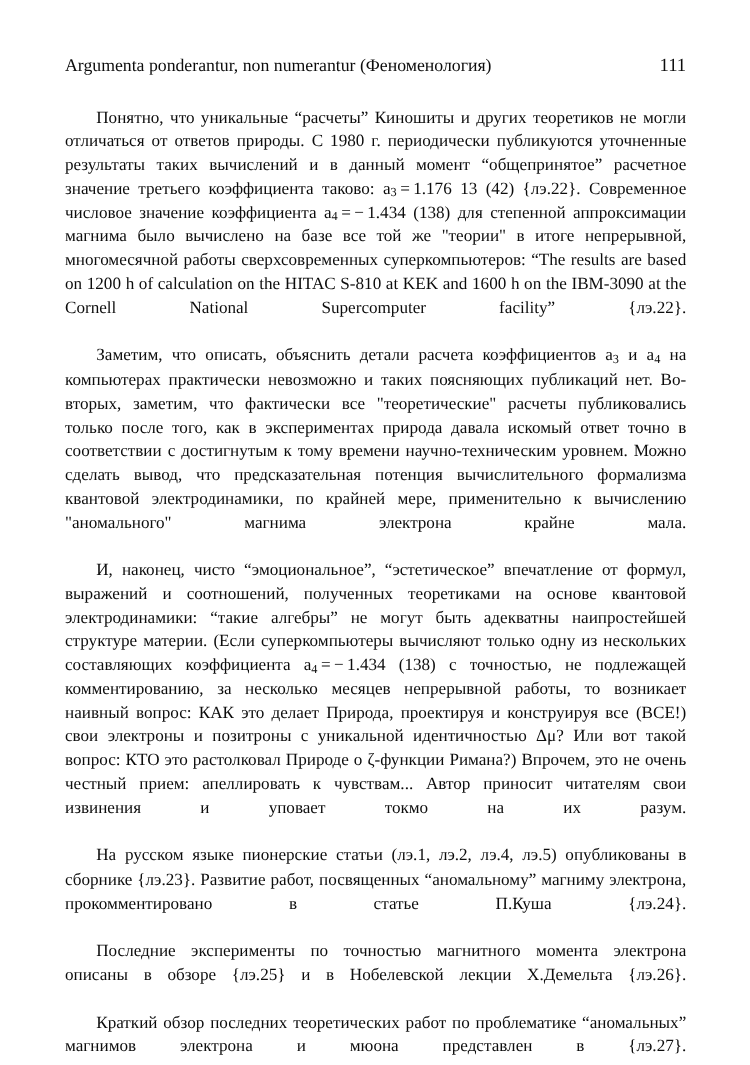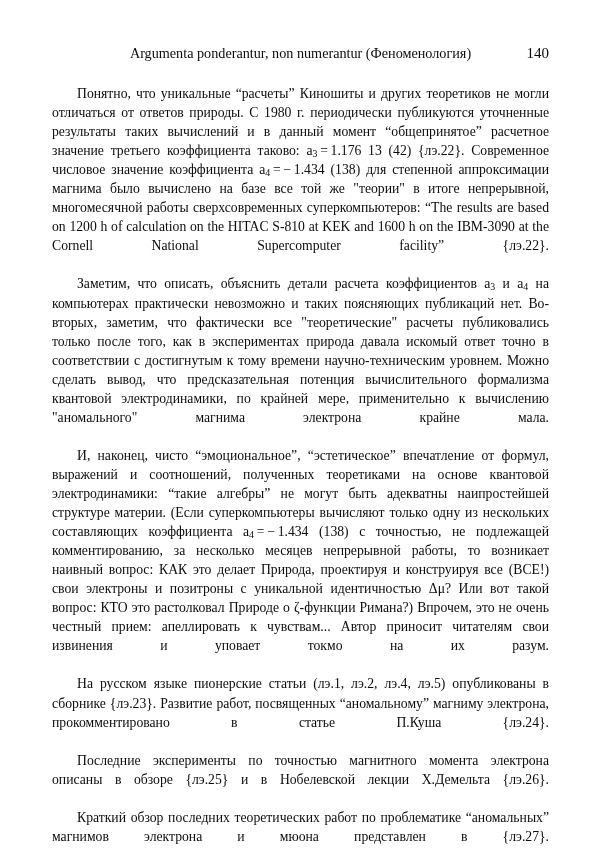--- a/index.html
+++ b/index.html
@@ -22,21 +22,21 @@
     padding: 0;
   }
   .running-head {
     position: absolute;
     top: 44px;
     left: 52px;
     right: 51px;
     height: 20px;
     display: flex;
     align-items: baseline;
-    justify-content: center;
+    justify-content: flex-start;
     font-size: 14.2px;
     line-height: 19px;
     white-space: nowrap;
   }
   .running-head .rh-title {
     font-size: 14.2px;
   }
   .running-head .rh-folio {
     position: absolute;
     right: 0;
@@ -70,21 +70,21 @@
     vertical-align: -0.22em;
   }
 </style>
 </head>
 <body>
 
 <div class="page">
 
   <div class="running-head">
     <span class="rh-title">Argumenta ponderantur, non numerantur (Феноменология)</span>
-    <span class="rh-folio">140</span>
+    <span class="rh-folio">111</span>
   </div>
 
   <div class="body-text">
     <p>Понятно, что уникальные “расчеты” Киношиты и других теоретиков не могли отличаться от ответов природы. С 1980&nbsp;г. периодически публикуются уточненные результаты таких вычислений и в данный момент “общепринятое” расчетное значение третьего коэффициента таково: a<sub>3</sub> = 1.176 13 (42) {лэ.22}. Современное числовое значение коэффициента a<sub>4</sub> = − 1.434 (138) для степенной аппроксимации магнима было вычислено на базе все той же "теории" в итоге непрерывной, многомесячной работы сверхсовременных суперкомпьютеров: “The results are based on 1200&nbsp;h of calculation on the HITAC S-810 at KEK and 1600&nbsp;h on the IBM-3090 at the Cornell National Supercomputer facility” {лэ.22}.</p>
     <p>Заметим, что описать, объяснить детали расчета коэффициентов a<sub>3</sub> и a<sub>4</sub> на компьютерах практически невозможно и таких поясняющих публикаций нет. Во-вторых, заметим, что фактически все "теоретические" расчеты публиковались только после того, как в экспериментах природа давала искомый ответ точно в соответствии с достигнутым к тому времени научно-техническим уровнем. Можно сделать вывод, что предсказательная потенция вычислительного формализма квантовой электродинамики, по крайней мере, применительно к вычислению "аномального" магнима электрона крайне мала.</p>
     <p>И, наконец, чисто “эмоциональное”, “эстетическое” впечатление от формул, выражений и соотношений, полученных теоретиками на основе квантовой электродинамики: “такие алгебры” не могут быть адекватны наипростейшей структуре материи. (Если суперкомпьютеры вычисляют только одну из нескольких составляющих коэффициента a<sub>4</sub> = − 1.434 (138) с точностью, не подлежащей комментированию, за несколько месяцев непрерывной работы, то возникает наивный вопрос: КАК это делает Природа, проектируя и конструируя все (ВСЕ!) свои электроны и позитроны с уникальной идентичностью Δμ? Или вот такой вопрос: КТО это растолковал Природе о ζ-функции Римана?) Впрочем, это не очень честный прием: апеллировать к чувствам... Автор приносит читателям свои извинения и уповает токмо на их разум.</p>
     <p>На русском языке пионерские статьи (лэ.1, лэ.2, лэ.4, лэ.5) опубликованы в сборнике {лэ.23}. Развитие работ, посвященных “аномальному” магниму электрона, прокомментировано в статье П.Куша {лэ.24}.</p>
     <p>Последние эксперименты по точностью магнитного момента электрона описаны в обзоре {лэ.25} и в Нобелевской лекции Х.Демельта {лэ.26}.</p>
     <p>Краткий обзор последних теоретических работ по проблематике “аномальных” магнимов электрона и мюона представлен в {лэ.27}.</p>
   </div>

